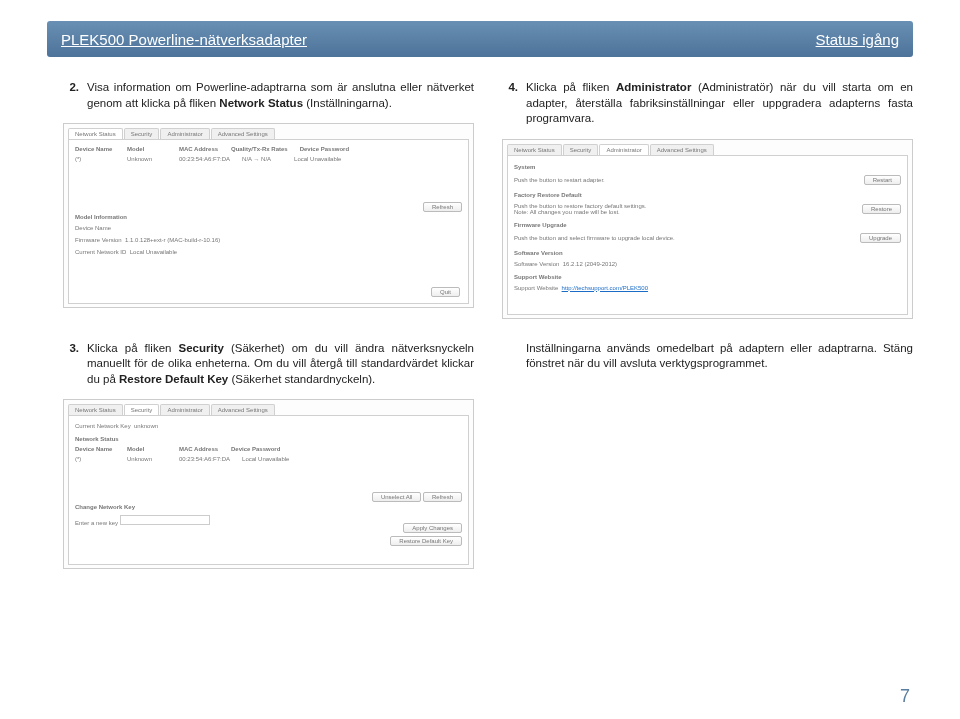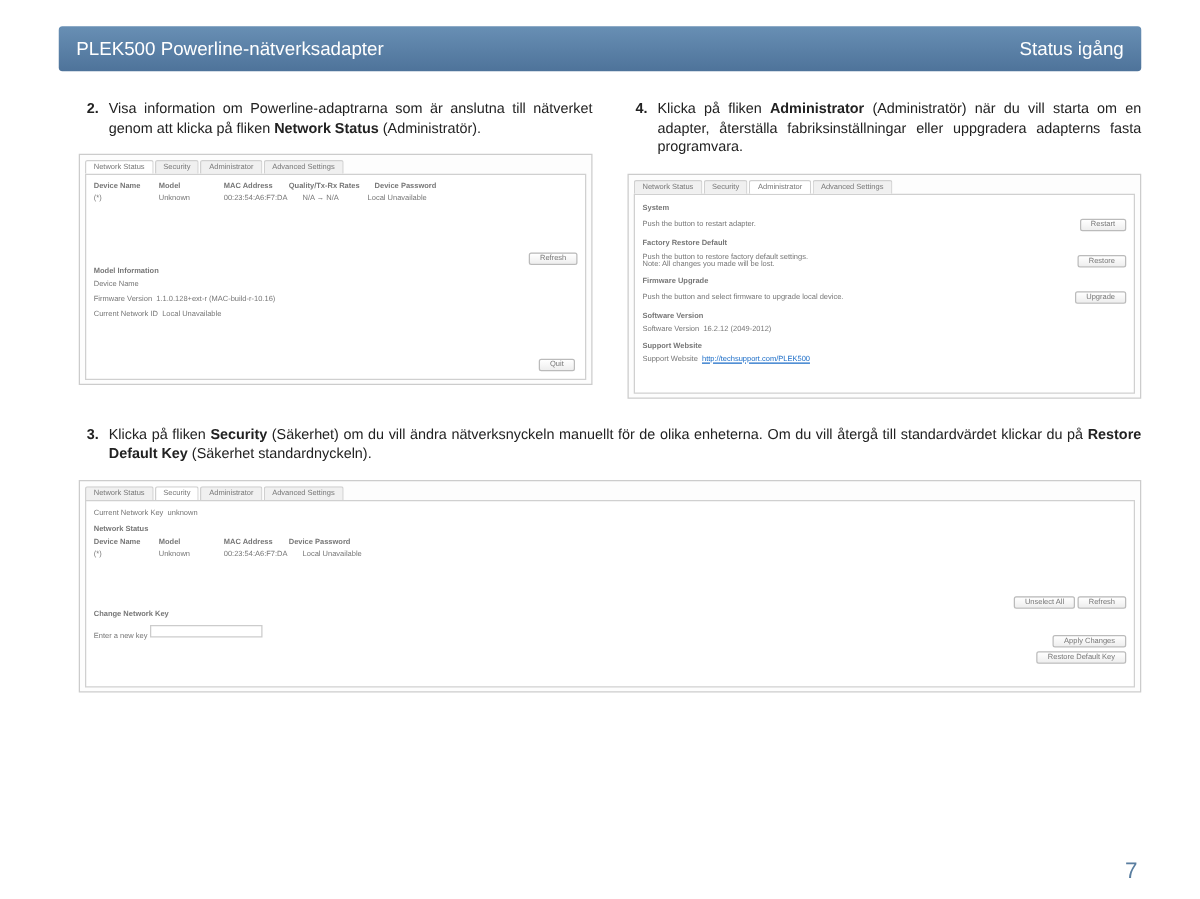--- a/index.html
+++ b/index.html
@@ -20,20 +20,21 @@
     height: 36px;
     background: linear-gradient(to bottom, #688fb4 0%, #4e739a 100%);
     border-radius: 3px;
     display: flex;
     justify-content: space-between;
     align-items: center;
     padding: 0 14px;
     color: #fff;
     font-size: 15px;
     font-weight: 300;
+    text-decoration: underline;
   }
   .content-area {
     position: absolute;
     top: 80px;
     left: 63px;
     right: 47px;
     bottom: 40px;
   }
   .columns {
     display: flex;
@@ -153,21 +154,21 @@
 </div>
 
 <div class="content-area">
 
   <div class="columns">
 
     <div class="col">
       <div class="instruction">
         <span class="instr-num">2.</span>
         <span class="instr-text">
-          <span>Visa information om Powerline-adaptrarna som är anslutna till nätverket genom att klicka på fliken </span><b>Network Status</b><span> (Administratör).</span>
+          <span>Visa information om Powerline-adaptrarna som är anslutna eller nätverket genom att klicka på fliken </span><b>Network Status</b><span> (Inställningarna).</span>
         </span>
       </div>
 
       <div class="screenshot ss-network">
         <div class="tabs-row">
           <span class="tab active">Network Status</span>
           <span class="tab">Security</span>
           <span class="tab">Administrator</span>
           <span class="tab">Advanced Settings</span>
         </div>
@@ -299,17 +300,23 @@
             </span>
             <span class="right-btns">
               <span class="btn-mock">Apply Changes</span>
               <span class="btn-mock">Restore Default Key</span>
             </span>
           </div>
         </div>
       </div>
     </div>
 
+    <div class="col">
+      <div class="instruction">
+        <span class="instr-num"></span>
+        <span class="instr-text">Inställningarna används omedelbart på adaptern eller adaptrarna. Stäng fönstret när du vill avsluta verktygsprogrammet.</span>
+      </div>
+    </div>
   </div>
 
 </div>
 
 <div class="page-number">7</div>
 
 </body></html>

